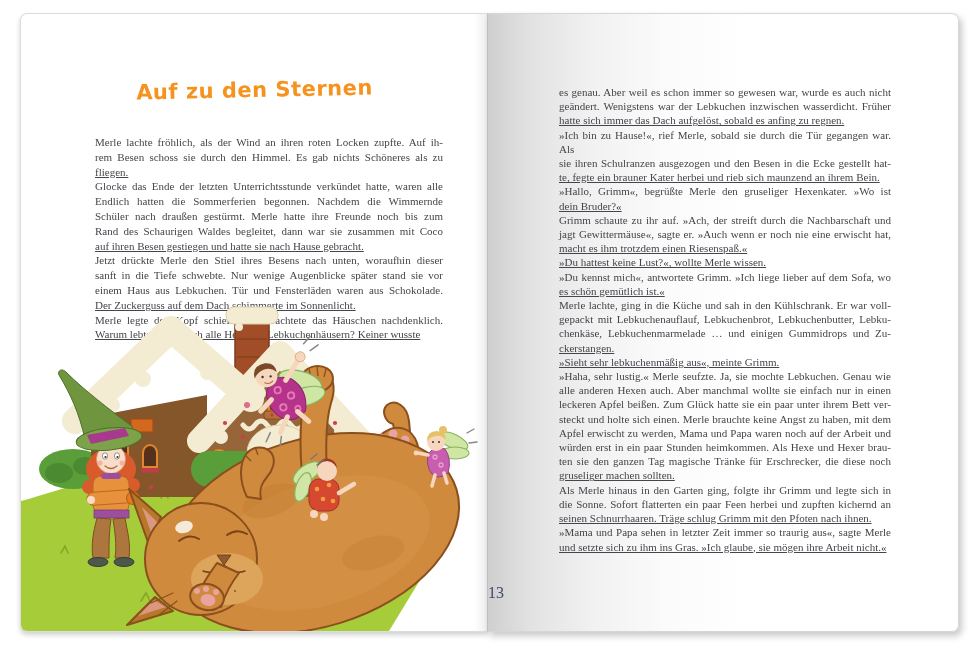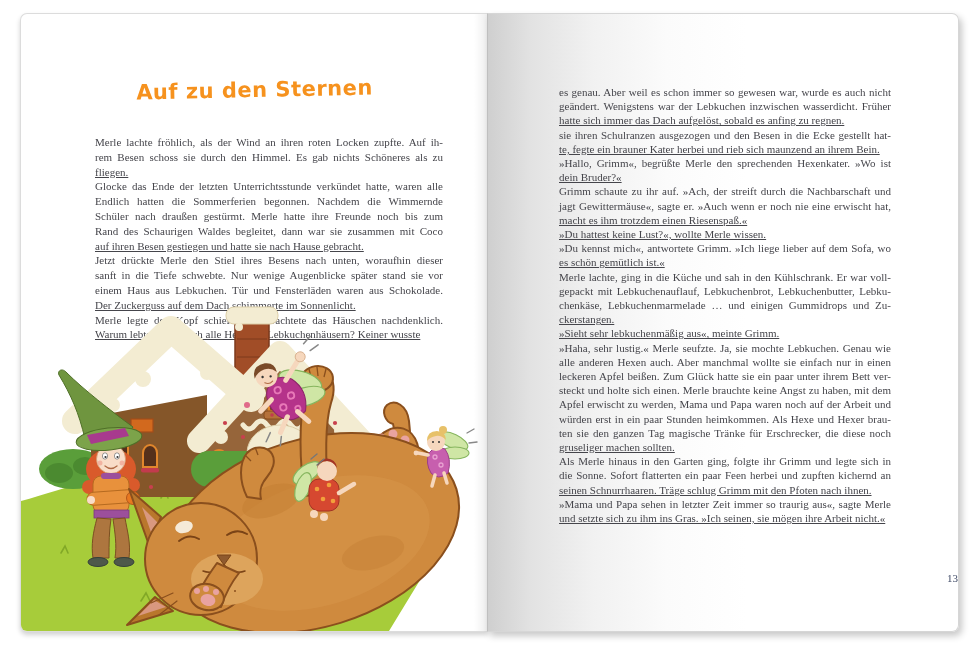--- a/index.html
+++ b/index.html
@@ -40,22 +40,22 @@
   }
   .text-block{
     position:absolute;color:#45454b;font-size:11px;
   }
   .text-left{top:99px;left:74px;width:348px;line-height:14.8px;margin-top:22px;}
   .text-right{top:71px;left:71px;width:332px;line-height:14.2px;}
   .para{margin:0;padding:0;}
   .line{display:block;text-align:justify;text-align-last:justify;white-space:normal;}
   .para .line:last-child{text-align-last:left;text-decoration:underline;}
   .page-number{
-    position:absolute;top:558px;left:0;width:100%;
-    text-align:right;font-size:11px;color:#3f4a66;
+    position:absolute;top:570px;left:0;width:100%;
+    text-align:left;font-size:16px;color:#3f4a66;
   }
   .illustration{position:absolute;left:0;bottom:0;width:467px;height:330px;display:block;}
 </style>
 </head>
 <body>
 
 <div class="spread">
 
   <div class="page page-left">
     <h1 class="chapter-title">Auf zu den Sternen</h1>
@@ -329,25 +329,26 @@
   </div>
 
   <div class="page page-right">
     <div class="text-block text-right">
         <p class="para">
           <span class="line">es genau. Aber weil es schon immer so gewesen war, wurde es auch nicht</span>
           <span class="line">geändert. Wenigstens war der Lebkuchen inzwischen wasserdicht. Früher</span>
           <span class="line">hatte sich immer das Dach aufgelöst, sobald es anfing zu regnen.</span>
         </p>
         <p class="para">
+          <span class="line">»Ich bin zu Hause!«, rief Merle, sobald sie durch die Tür gegangen war. Als</span>
           <span class="line">sie ihren Schulranzen ausgezogen und den Besen in die Ecke gestellt hat-</span>
           <span class="line">te, fegte ein brauner Kater herbei und rieb sich maunzend an ihrem Bein.</span>
         </p>
         <p class="para">
-          <span class="line">»Hallo, Grimm«, begrüßte Merle den sprechenden Hexenkater. »Wo ist</span>
+          <span class="line">»Hallo, Grimm«, begrüßte Merle den gruseliger Hexenkater. »Wo ist</span>
           <span class="line">dein Bruder?«</span>
         </p>
         <p class="para">
           <span class="line">Grimm schaute zu ihr auf. »Ach, der streift durch die Nachbarschaft und</span>
           <span class="line">jagt Gewittermäuse«, sagte er. »Auch wenn er noch nie eine erwischt hat,</span>
           <span class="line">macht es ihm trotzdem einen Riesenspaß.«</span>
         </p>
         <p class="para">
           <span class="line">»Du hattest keine Lust?«, wollte Merle wissen.</span>
         </p>
@@ -374,19 +375,19 @@
           <span class="line">ten sie den ganzen Tag magische Tränke für Erschrecker, die diese noch</span>
           <span class="line">gruseliger machen sollten.</span>
         </p>
         <p class="para">
           <span class="line">Als Merle hinaus in den Garten ging, folgte ihr Grimm und legte sich in</span>
           <span class="line">die Sonne. Sofort flatterten ein paar Feen herbei und zupften kichernd an</span>
           <span class="line">seinen Schnurrhaaren. Träge schlug Grimm mit den Pfoten nach ihnen.</span>
         </p>
         <p class="para">
           <span class="line">»Mama und Papa sehen in letzter Zeit immer so traurig aus«, sagte Merle</span>
-          <span class="line">und setzte sich zu ihm ins Gras. »Ich seinen, sie mögen ihre Arbeit nicht.«</span>
+          <span class="line">und setzte sich zu ihm ins Gras. »Ich glaube, sie mögen ihre Arbeit nicht.«</span>
         </p>
       </div>
     <div class="page-number">13</div>
   </div>
 
 </div>
 
 </body></html>

